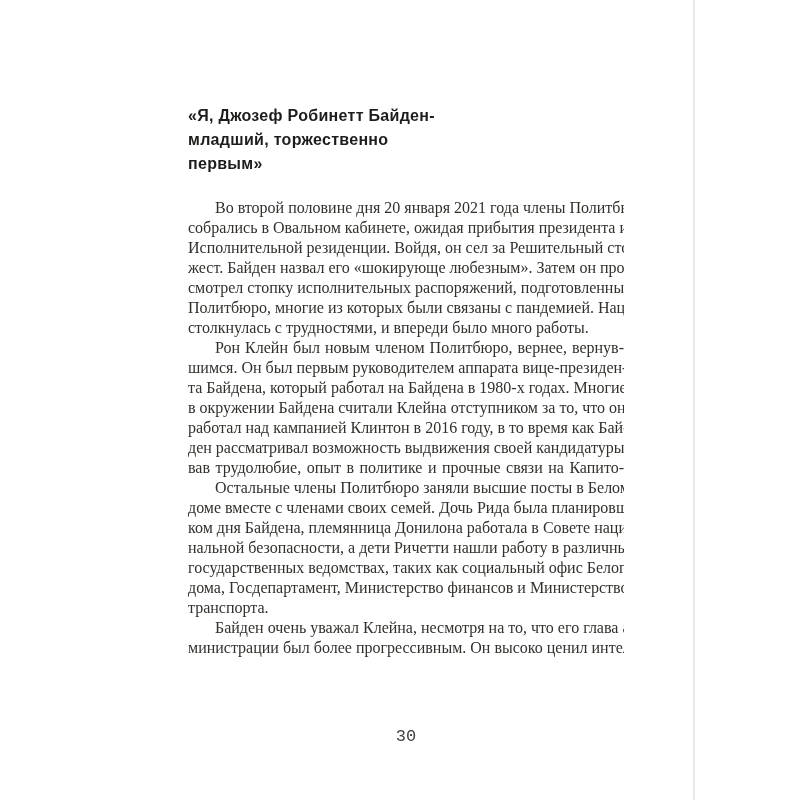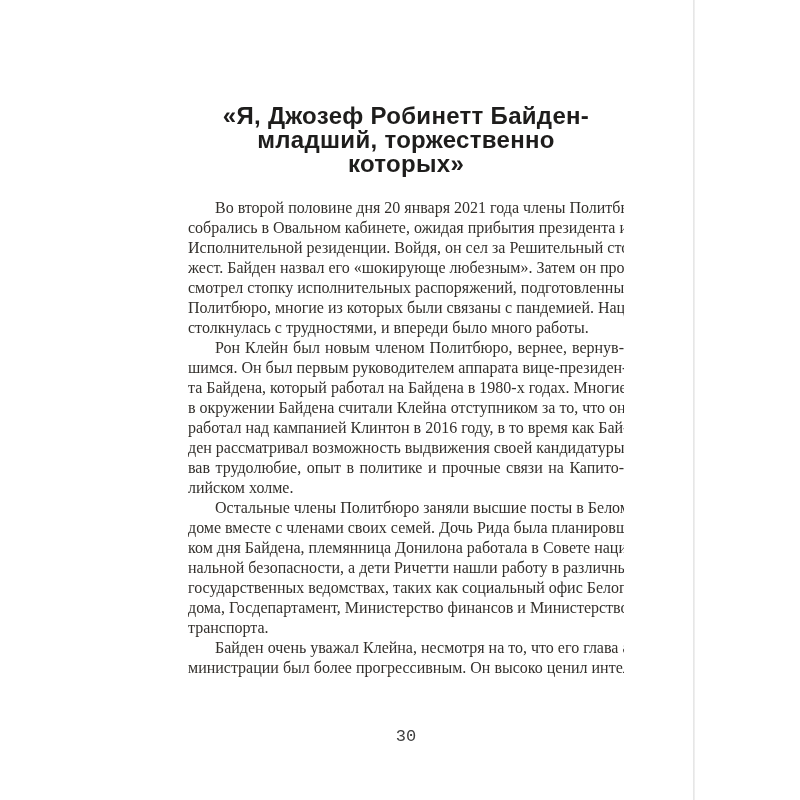--- a/index.html
+++ b/index.html
@@ -28,24 +28,24 @@
   }
   .content {
     position: absolute;
     left: 188px;
     top: 104px;
     width: 436px;
   }
   .heading {
     font-family: "Liberation Sans", sans-serif;
     font-weight: bold;
-    font-size: 24px;
+    font-size: 16px;
     line-height: 24px;
     letter-spacing: 0.3px;
-    text-align: center;
+    text-align: left;
     color: var(--heading);
   }
   .body-text {
     margin-top: 22px;
     font-family: "Liberation Serif", serif;
     font-size: 16px;
     line-height: 20px;
     color: var(--text);
   }
   .line {
@@ -70,42 +70,41 @@
 </head>
 <body>
 
 <div class="sheet">
   <div class="page-edge-line"></div>
 
   <div class="content">
     <div class="heading">
       <div>«Я, Джозеф Робинетт Байден-</div>
       <div>младший, торжественно</div>
-      <div>которых»</div>
+      <div>первым»</div>
     </div>
 
     <div class="body-text">
         <div class="para">
           <div class="line first">Во второй половине дня 20 января 2021 года члены Политбюро</div>
           <div class="line">собрались в Овальном кабинете, ожидая прибытия президента из</div>
           <div class="line">Исполнительной резиденции. Войдя, он сел за Решительный стол,</div>
           <div class="line">жест. Байден назвал его «шокирующе любезным». Затем он про-</div>
           <div class="line">смотрел стопку исполнительных распоряжений, подготовленных</div>
           <div class="line">Политбюро, многие из которых были связаны с пандемией. Нация</div>
           <div class="line last">столкнулась с трудностями, и впереди было много работы.</div>
         </div>
         <div class="para">
           <div class="line first">Рон Клейн был новым членом Политбюро, вернее, вернув-</div>
           <div class="line">шимся. Он был первым руководителем аппарата вице-президен-</div>
           <div class="line">та Байдена, который работал на Байдена в 1980-х годах. Многие</div>
           <div class="line">в окружении Байдена считали Клейна отступником за то, что он</div>
           <div class="line">работал над кампанией Клинтон в 2016 году, в то время как Бай-</div>
           <div class="line">ден рассматривал возможность выдвижения своей кандидатуры.</div>
           <div class="line">вав трудолюбие, опыт в политике и прочные связи на Капито-</div>
-          <div class="line last">лийском холме.</div>
         </div>
         <div class="para">
           <div class="line first">Остальные члены Политбюро заняли высшие посты в Белом</div>
           <div class="line">доме вместе с членами своих семей. Дочь Рида была планировщи-</div>
           <div class="line">ком дня Байдена, племянница Донилона работала в Совете нацио-</div>
           <div class="line">нальной безопасности, а дети Ричетти нашли работу в различных</div>
           <div class="line">государственных ведомствах, таких как социальный офис Белого</div>
           <div class="line">дома, Госдепартамент, Министерство финансов и Министерство</div>
           <div class="line last">транспорта.</div>
         </div>

